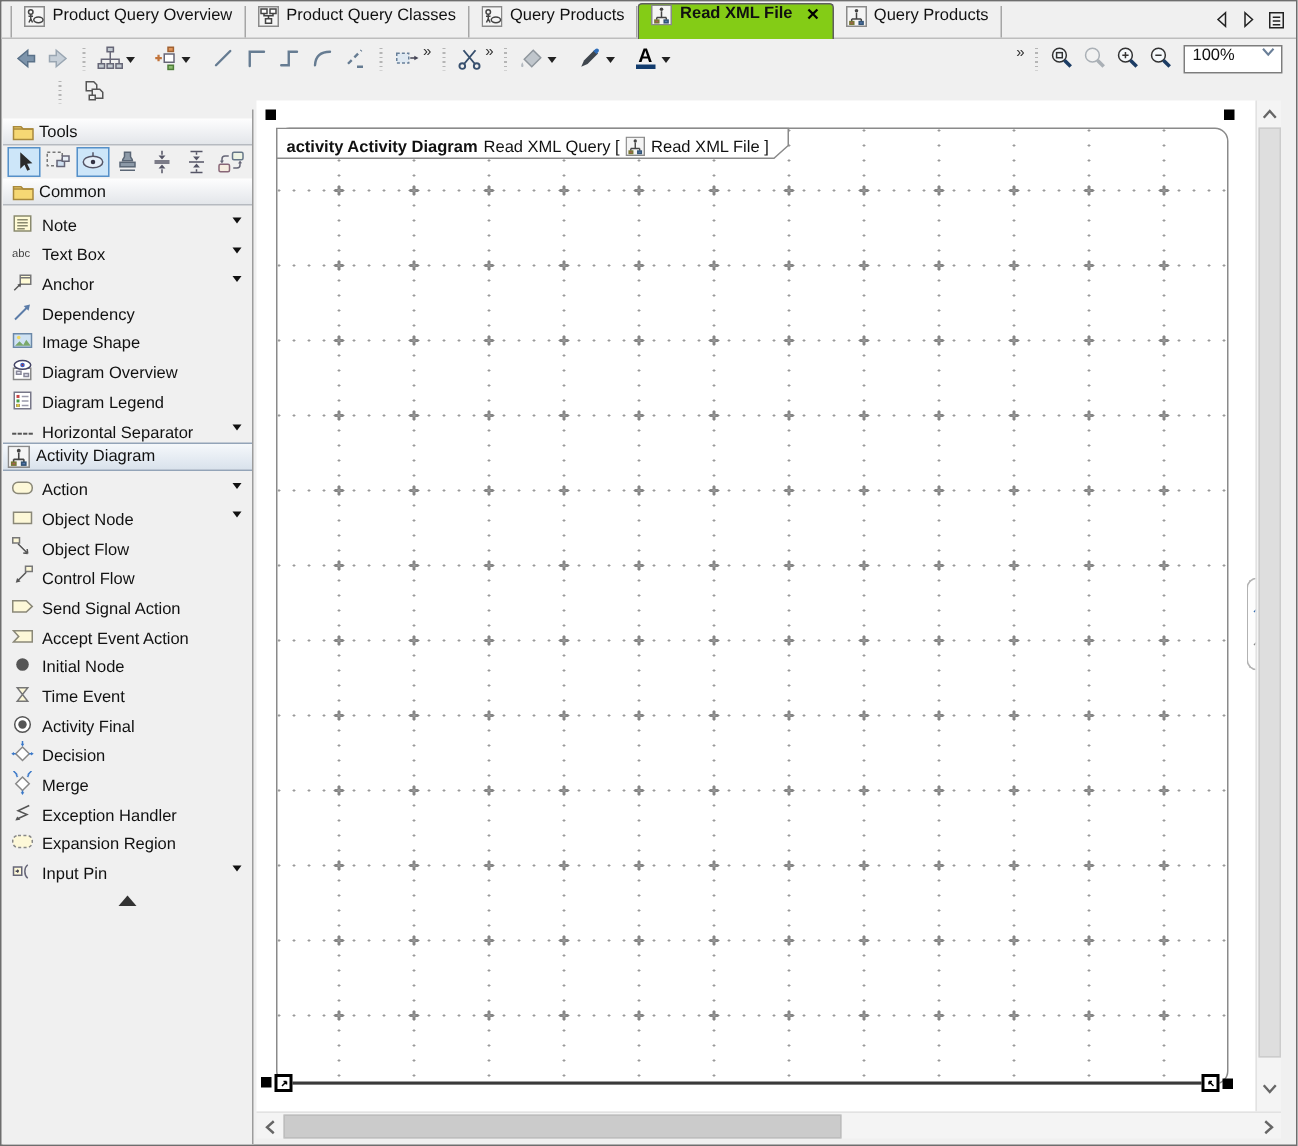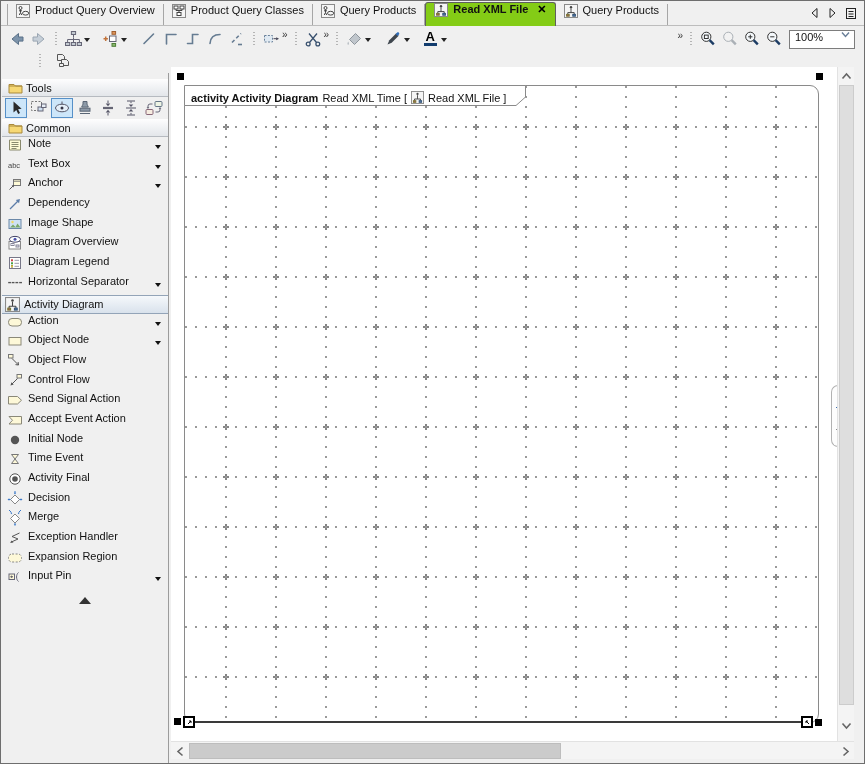--- a/index.html
+++ b/index.html
@@ -26,21 +26,21 @@
 .fonta{font-weight:bold;font-size:13px;line-height:10px;color:#000}
 .abar{width:13px;height:3px;background:#123c6e;margin-top:1px}
 .acol{display:flex;flex-direction:column;align-items:center;justify-content:center}
 
 
 .sidebar{position:absolute;left:1px;top:72px;width:167px;height:690px;background:#f0f0f0;border-right:1px solid #9c9c9c;padding-top:6px}
 .shead{height:18px;display:flex;align-items:center;gap:3px;padding-left:6px;background:linear-gradient(#fcfcfd,#e3e6ea);border-top:1px solid #fdfdfd;border-bottom:1px solid #b6bac0}
 .toolsrow{height:22px;display:flex;align-items:center;gap:1px;padding-left:3px}
 .toolbtn{width:22px;height:20px;display:flex;align-items:center;justify-content:center;border:1px solid transparent}
 .toolbtn.sel{background:#cde6f9;border-color:#5690c8}
-.pitem{height:19.7px;display:flex;align-items:flex-start;gap:5px;padding-left:5px;position:relative}
+.pitem{height:19.7px;display:flex;align-items:flex-end;gap:5px;padding-left:5px;position:relative}
 .pico{width:16px;height:16px;flex:none}
 .ddown{position:absolute;right:7px;top:8px;width:0;height:0;border:3.5px solid transparent;border-top:4.5px solid #111}
 .ahead{height:19px;display:flex;align-items:center;gap:4px;padding-left:3px;background:linear-gradient(#f5f8fb,#d9e2ec);border-top:1px solid #93a4b8;border-bottom:1px solid #93a4b8}
 .palup{height:14px;display:flex;align-items:center;justify-content:center;margin-top:4px}
 .uptri{width:0;height:0;border:6px solid transparent;border-bottom:7px solid #333;margin-top:-6px}
 .dashico{color:#555;letter-spacing:0;font-weight:bold;width:16px;text-align:center}
 
 
 .canvas{position:absolute;left:170px;top:66px;width:666px;height:674px;background:#fff}
 .frame{position:absolute;left:13px;top:18px;width:635px;height:638px;border:1px solid #8a8a8a;border-radius:9px;background-color:#fff;
@@ -542,21 +542,21 @@
   </div>
 
   <div class="canvas">
     <div class="frame"></div>
 
     <svg class="ftab" width="343" height="22" viewBox="0 0 343 22">
         <path d="M0.5 0.5H341.5V12L332 20.5H0.5z" fill="#fff" stroke="#8a8a8a"></path>
       </svg>
     <div class="ftab-text">
       <b>activity Activity Diagram</b>
-      <span>Read XML Time [</span>
+      <span>Read XML Query [</span>
       <svg width="13" height="13" viewBox="0 0 14 14">
           <rect x="0.5" y="0.5" width="13" height="13" fill="#f5f5f5" stroke="#8a8a8a"></rect>
           <circle cx="7" cy="3.2" r="1.2" fill="#444"></circle>
           <path d="M7 4.5v2M3.8 8.6h6.4M3.8 8.6v1.6M10.2 8.6v1.6M7 6.5v2" fill="none" stroke="#444"></path>
           <rect x="2.6" y="10.4" width="2.6" height="1.8" fill="#b05858" stroke="#773"></rect>
           <rect x="8.8" y="10.4" width="2.6" height="1.8" fill="#5878b0" stroke="#357"></rect>
         </svg>
       <span>Read XML File ]</span>
     </div>
 

